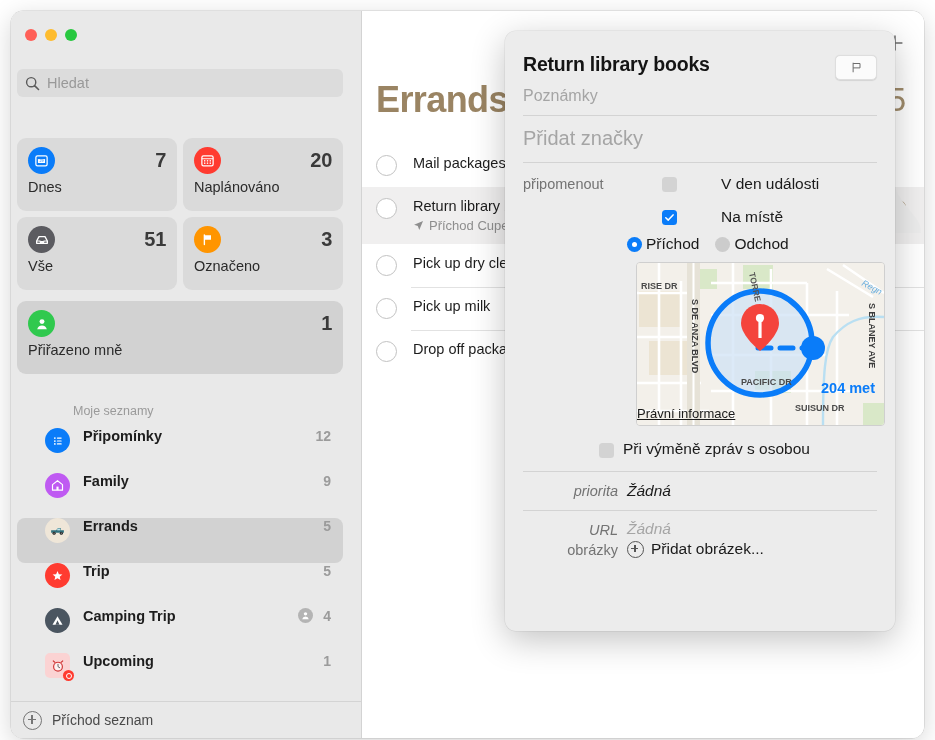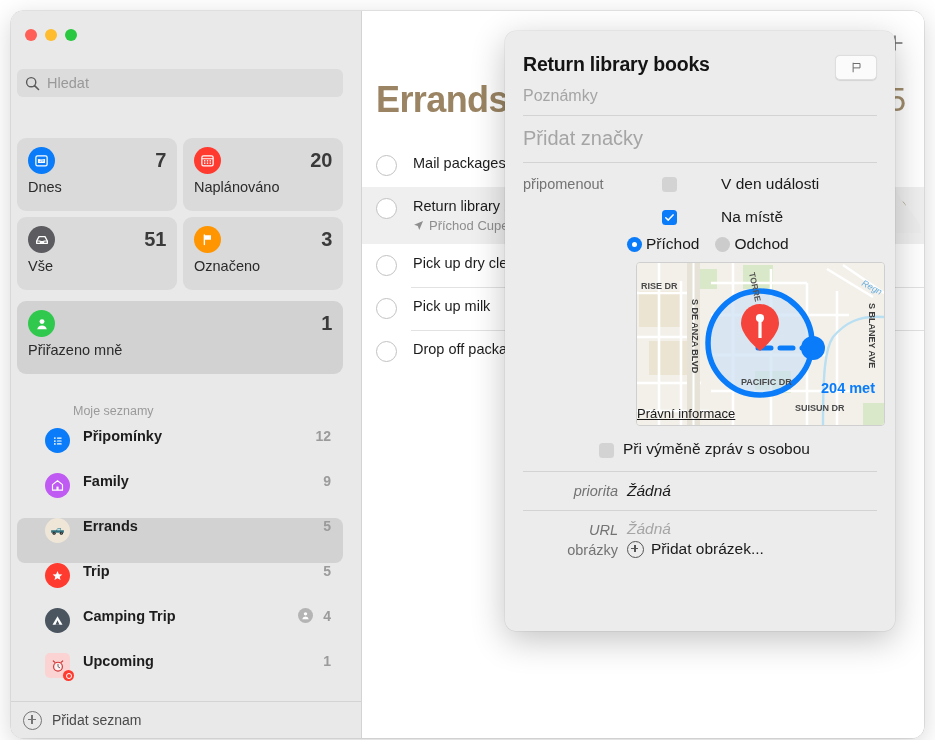--- a/index.html
+++ b/index.html
@@ -663,21 +663,21 @@
         </div>
         <span class="list-name">Upcoming</span>
         <span class="list-count">1</span>
       </div>
     </div>
 
     <div class="partial-row"></div>
 
     <div class="sidebar-footer">
       <span class="plus-circle"></span>
-      <span class="add-list-label">Přidat seznam</span>
+      <span class="add-list-label">Příchod seznam</span>
     </div>
   </div>
 
   <div class="main">
 
     <div class="main-add">
       <svg viewBox="0 0 24 24" width="22" height="22">
         <path d="M12 4.5 V19.5 M4.5 12 H19.5" stroke="#6e6e6e" stroke-width="1.7" stroke-linecap="round"></path>
       </svg>
     </div>

